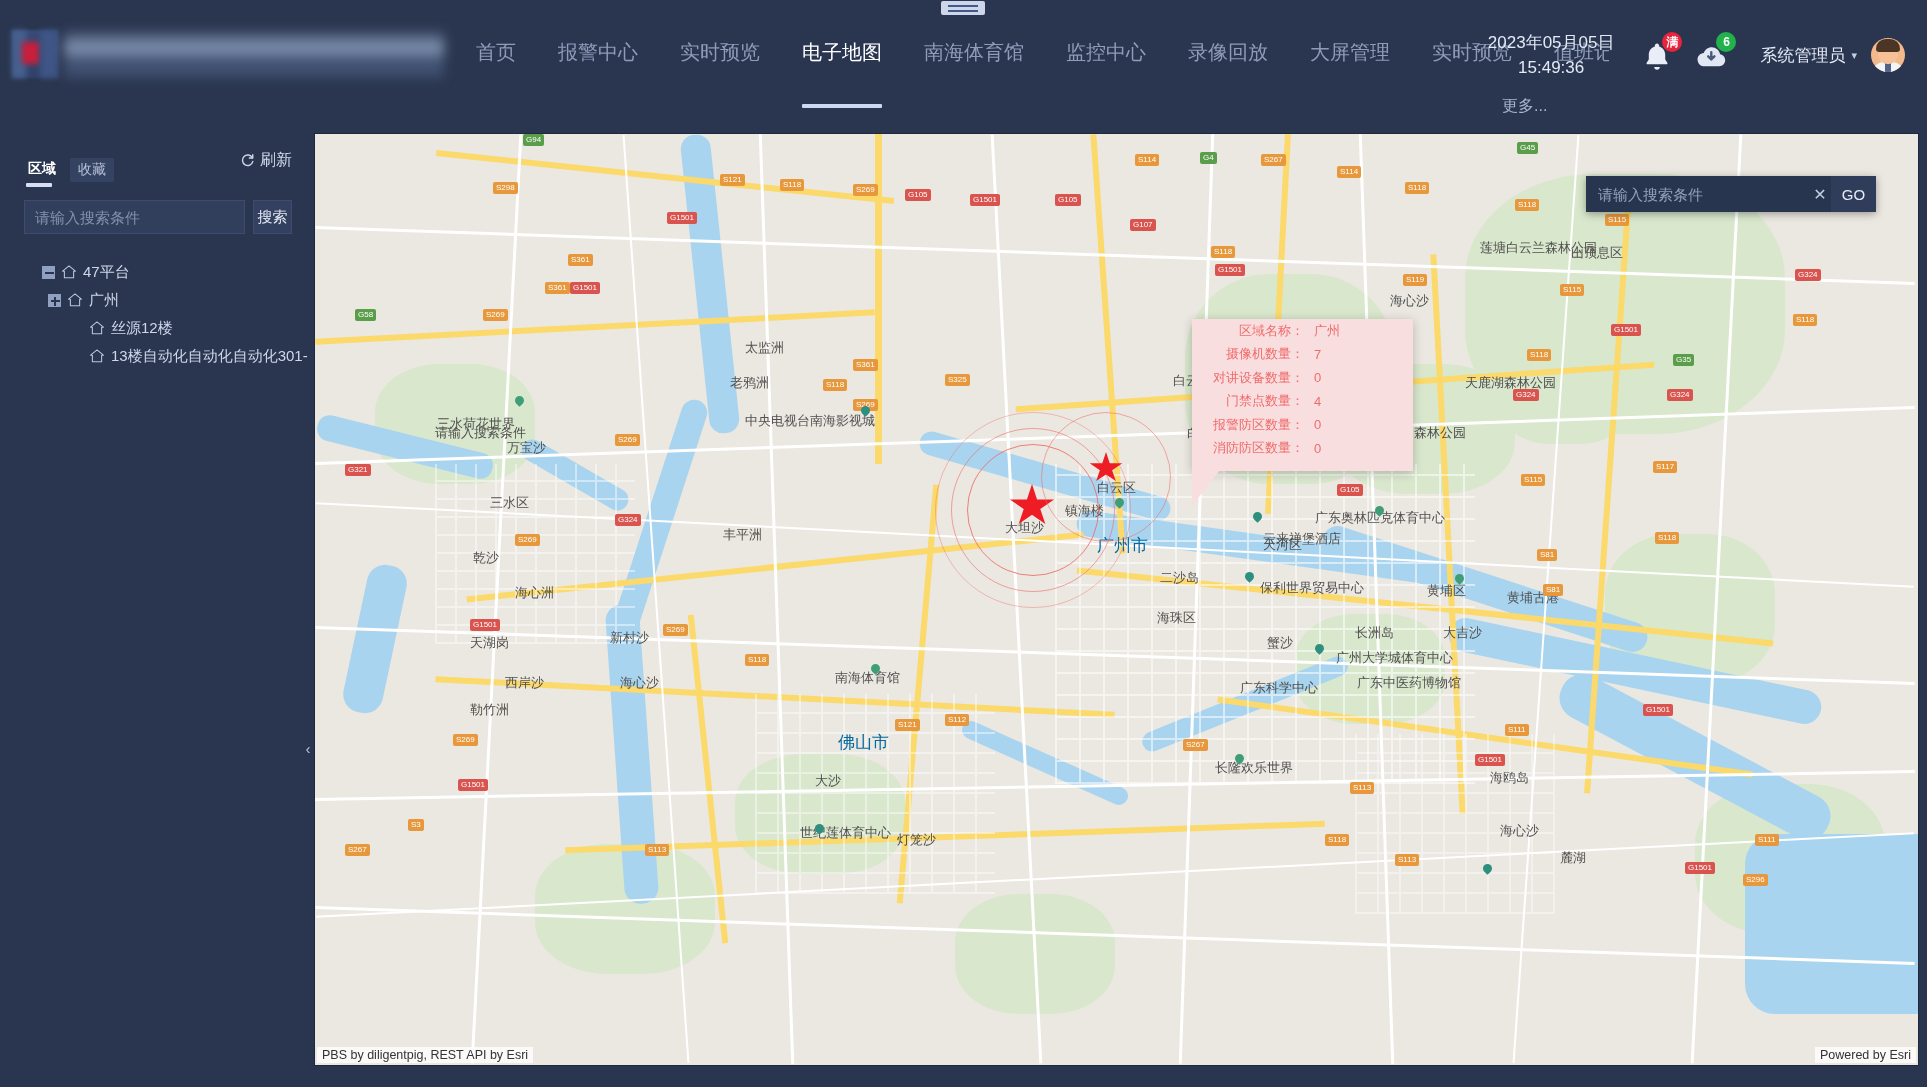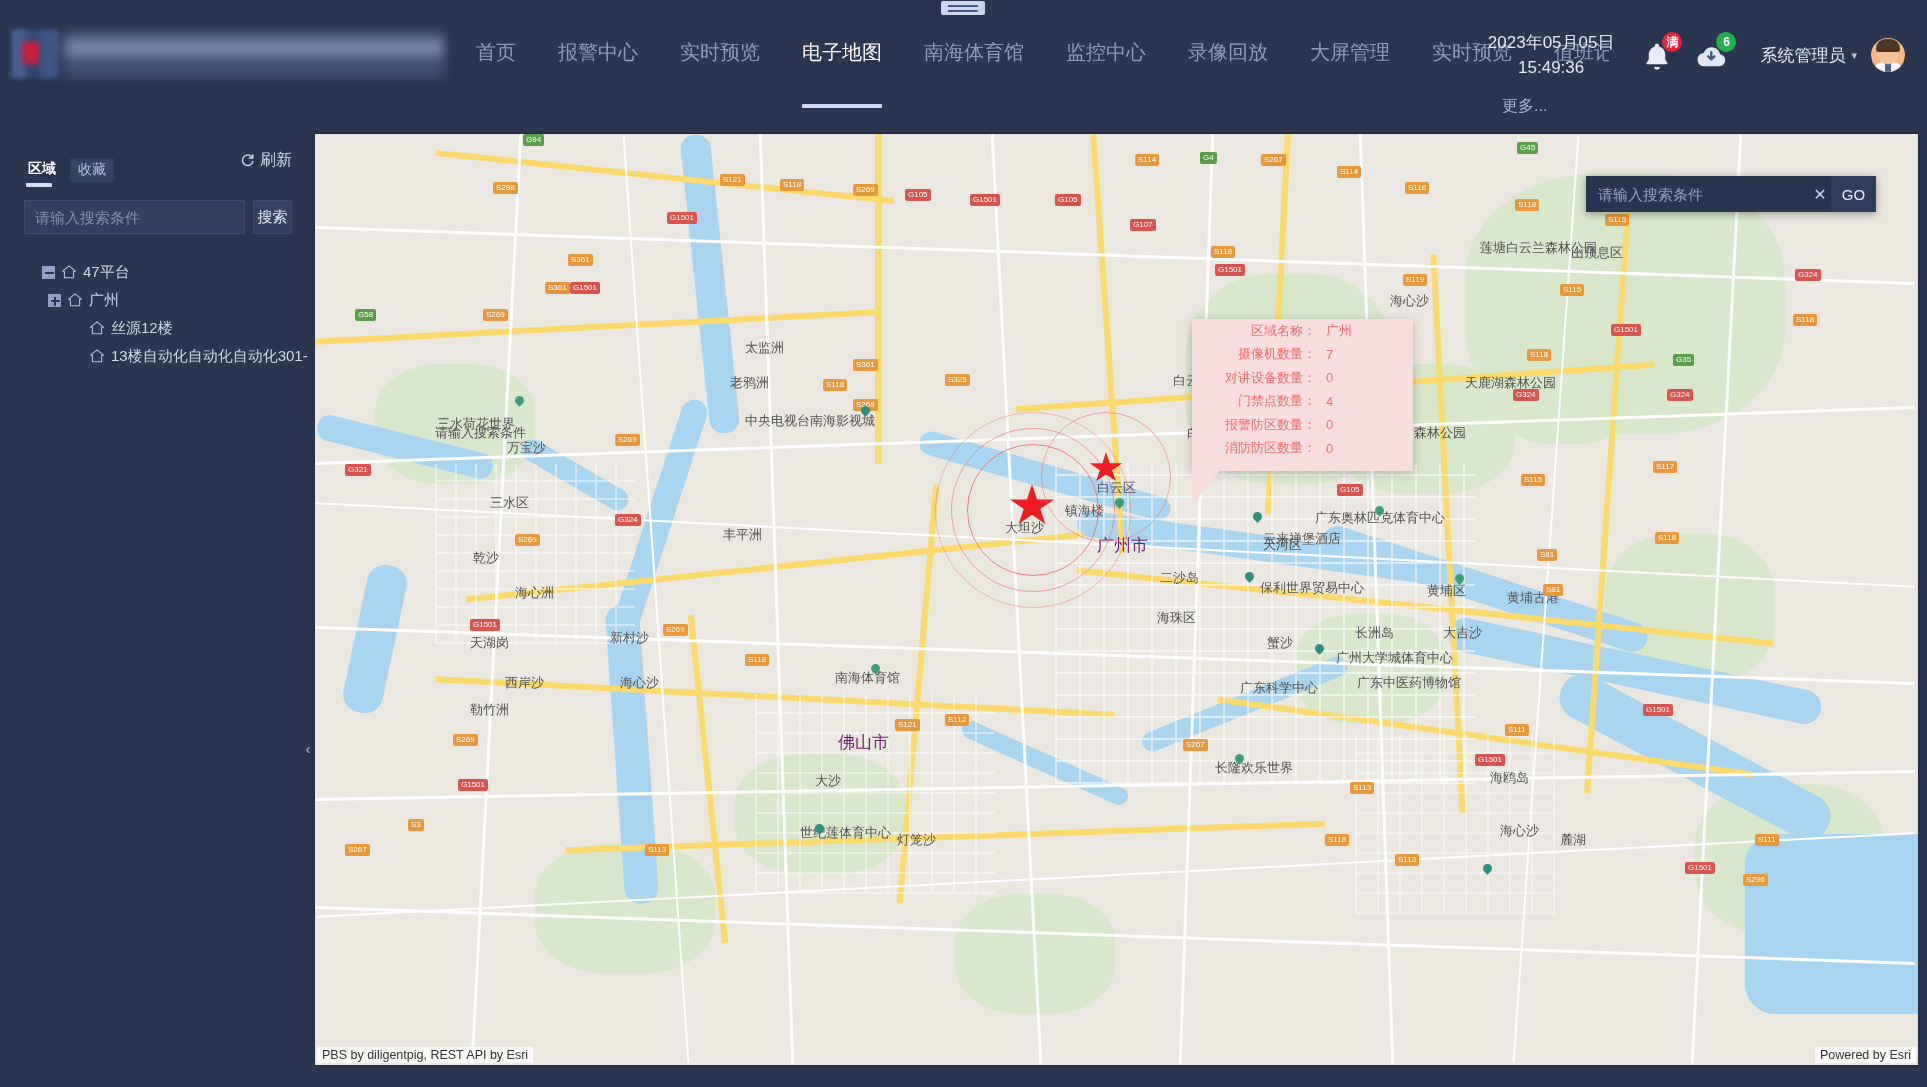--- a/index.html
+++ b/index.html
@@ -153,21 +153,21 @@
     overflow: hidden; background: #eae7e0;
     border: 1px solid #1f293d;
   }
   #map-canvas { position:absolute; inset:0; }
   .land { position:absolute; inset:0; background:#ebe8e1; }
   .veg  { position:absolute; background:#d9e7cd; border-radius:40%; }
   .water{ position:absolute; background:#a9d4ef; }
   .wroad{ position:absolute; background:#ffffff; }
   .yroad{ position:absolute; background:#fbd96b; }
   .lbl  { position:absolute; color:#5c5c5c; font-size:11px; white-space:nowrap; }
-  .lbl.big { font-size:17px; color:#701a75; }
+  .lbl.big { font-size:17px; color:#0369a1; }
   .lbl.mid { font-size:13px; color:#50504f; }
   .shield {
     position:absolute; color:#fff; font-size:8px; line-height:12px; height:12px;
     padding:0 3px; border-radius:2px; font-family:"Liberation Sans",sans-serif;
   }
   .shield.o { background:#e8983c; }
   .shield.g { background:#5a9e4b; }
   .shield.r { background:#d9534f; }
   .poi { position:absolute; width:9px; height:9px; border-radius:50% 50% 50% 0; transform:rotate(-45deg); }
   .poi.green { background:#3f9e78; }
@@ -199,21 +199,21 @@
     display:flex; align-items:center; justify-content:center; cursor:pointer;
   }
 
   
   #popup {
     position:absolute; left:877px; top:185px; width:221px; height:152px;
     background:#f9dedf; box-shadow: 0 2px 10px rgba(0,0,0,.22);
   }
   #popup .row {
     display:flex; align-items:center; height:23.5px; font-size:13px; color:#f06b6b;
-    padding-left: 20px;
+    padding-left: 8px;
   }
   #popup .k { width:104px; text-align:right; }
   #popup .v { margin-left:10px; color:#f06b6b; }
   #popup-tail {
     position:absolute; left:0px; top:151px; width:0; height:0;
     border-left: 0 solid transparent;
     border-top: 36px solid #f9dedf;
     border-right: 28px solid transparent;
   }
 
@@ -485,21 +485,21 @@
           <div class="lbl mid" style="left: 1165px; top: 105px;">莲塘白云兰森林公园</div>
           <div class="lbl mid" style="left: 1000px; top: 375px;">广东奥林匹克体育中心</div>
           <div class="lbl mid" style="left: 948px; top: 396px;">云来禅堡酒店</div>
           <div class="lbl mid" style="left: 945px; top: 445px;">保利世界贸易中心</div>
           <div class="lbl mid" style="left: 1010px; top: 515px; margin-left: 11px;">广州大学城体育中心</div>
           <div class="lbl mid" style="left: 1042px; top: 540px;">广东中医药博物馆</div>
           <div class="lbl mid" style="left: 925px; top: 545px;">广东科学中心</div>
           <div class="lbl mid" style="left: 900px; top: 625px;">长隆欢乐世界</div>
           <div class="lbl mid" style="left: 485px; top: 690px;">世纪莲体育中心</div>
           <div class="lbl mid" style="left: 1192px; top: 455px;">黄埔古港</div>
-          <div class="lbl mid" style="left: 1245px; top: 697px;">麓湖</div>
+          <div class="lbl mid" style="left: 1245px; top: 715px;">麓湖</div>
         </div>
       <div id="map-shields">
           <div class="shield g" style="left: 208px; top: 0px;">G94</div>
           <div class="shield o" style="left: 538px; top: 50px;">S269</div>
           <div class="shield g" style="left: 40px; top: 175px;">G58</div>
           <div class="shield o" style="left: 538px; top: 225px;">S361</div>
           <div class="shield o" style="left: 538px; top: 265px;">S269</div>
           <div class="shield r" style="left: 30px; top: 330px;">G321</div>
           <div class="shield o" style="left: 178px; top: 48px;">S298</div>
           <div class="shield o" style="left: 405px; top: 40px;">S121</div>

